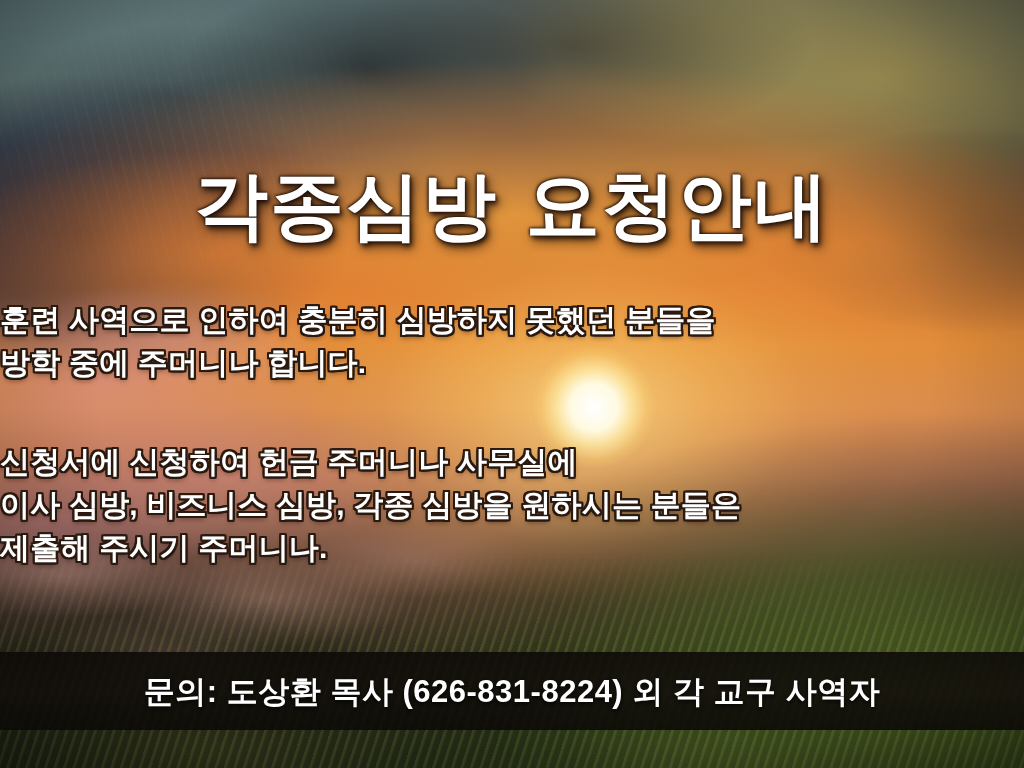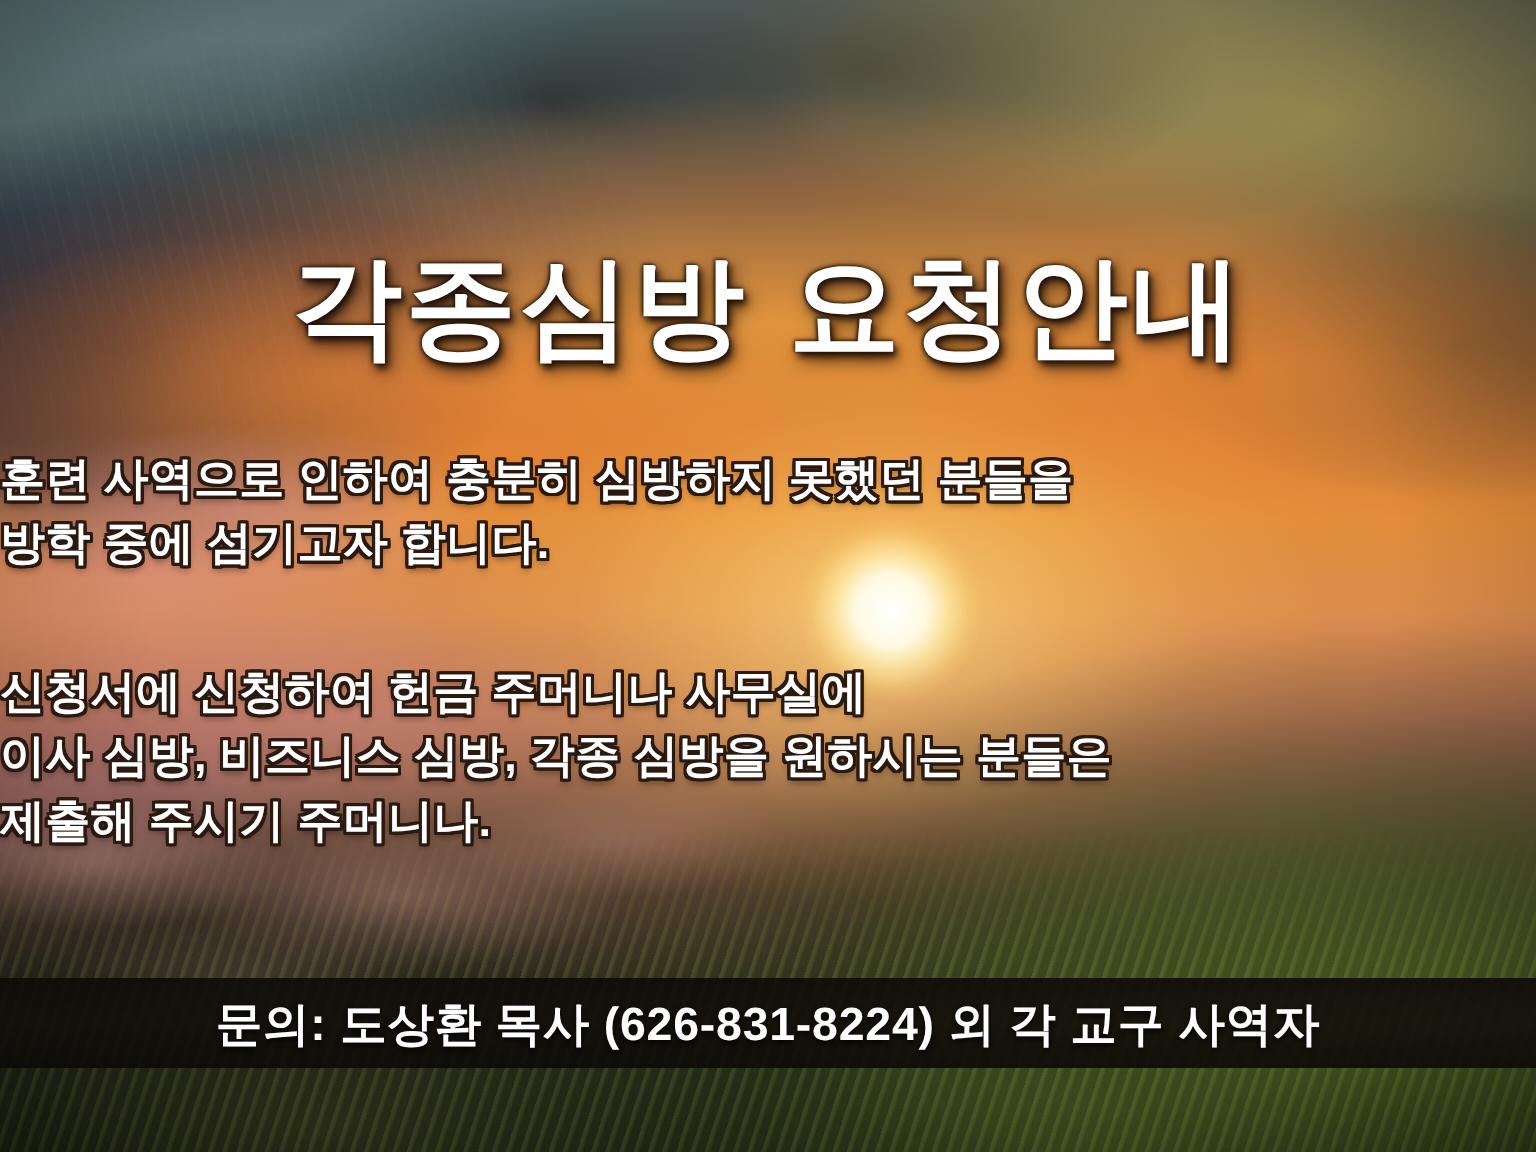--- a/index.html
+++ b/index.html
@@ -248,21 +248,21 @@
   .para-1 { top: 298px; }
   .para-2 { top: 440px; }
   .para .line { display: block; }
 
   
   .footer-bar {
     position: absolute;
     left: 0;
     right: 0;
     top: 652px;
-    height: 60px;
+    height: 78px;
     background: linear-gradient(to bottom,
       rgba(14,11,8,0.90) 0%,
       rgba(18,14,10,0.88) 50%,
       rgba(12,10,7,0.90) 100%);
     display: flex;
     align-items: center;
     justify-content: center;
   }
   .footer-text {
     color: #ffffff;
@@ -292,21 +292,21 @@
   <div class="bg-layer bg-grass"></div>
   <div class="bg-layer bg-streaks"></div>
   <div class="bg-layer bg-vignette"></div>
 
   <div class="content">
 
     <h1 class="title">각종심방 요청안내</h1>
 
     <div class="para para-1">
       <span class="line">훈련 사역으로 인하여 충분히 심방하지 못했던 분들을</span>
-      <span class="line">방학 중에 섬기고자 합니다.</span>
+      <span class="line">방학 중에 주머니나 합니다.</span>
     </div>
 
     <div class="para para-2">
       <span class="line">신청서에 신청하여 헌금 주머니나 사무실에</span>
       <span class="line">이사 심방, 비즈니스 심방, 각종 심방을 원하시는 분들은</span>
       <span class="line">제출해 주시기 주머니나.</span>
     </div>
 
     <div class="footer-bar">
       <div class="footer-text">문의: 도상환 목사 (626-831-8224) 외 각 교구 사역자</div>

